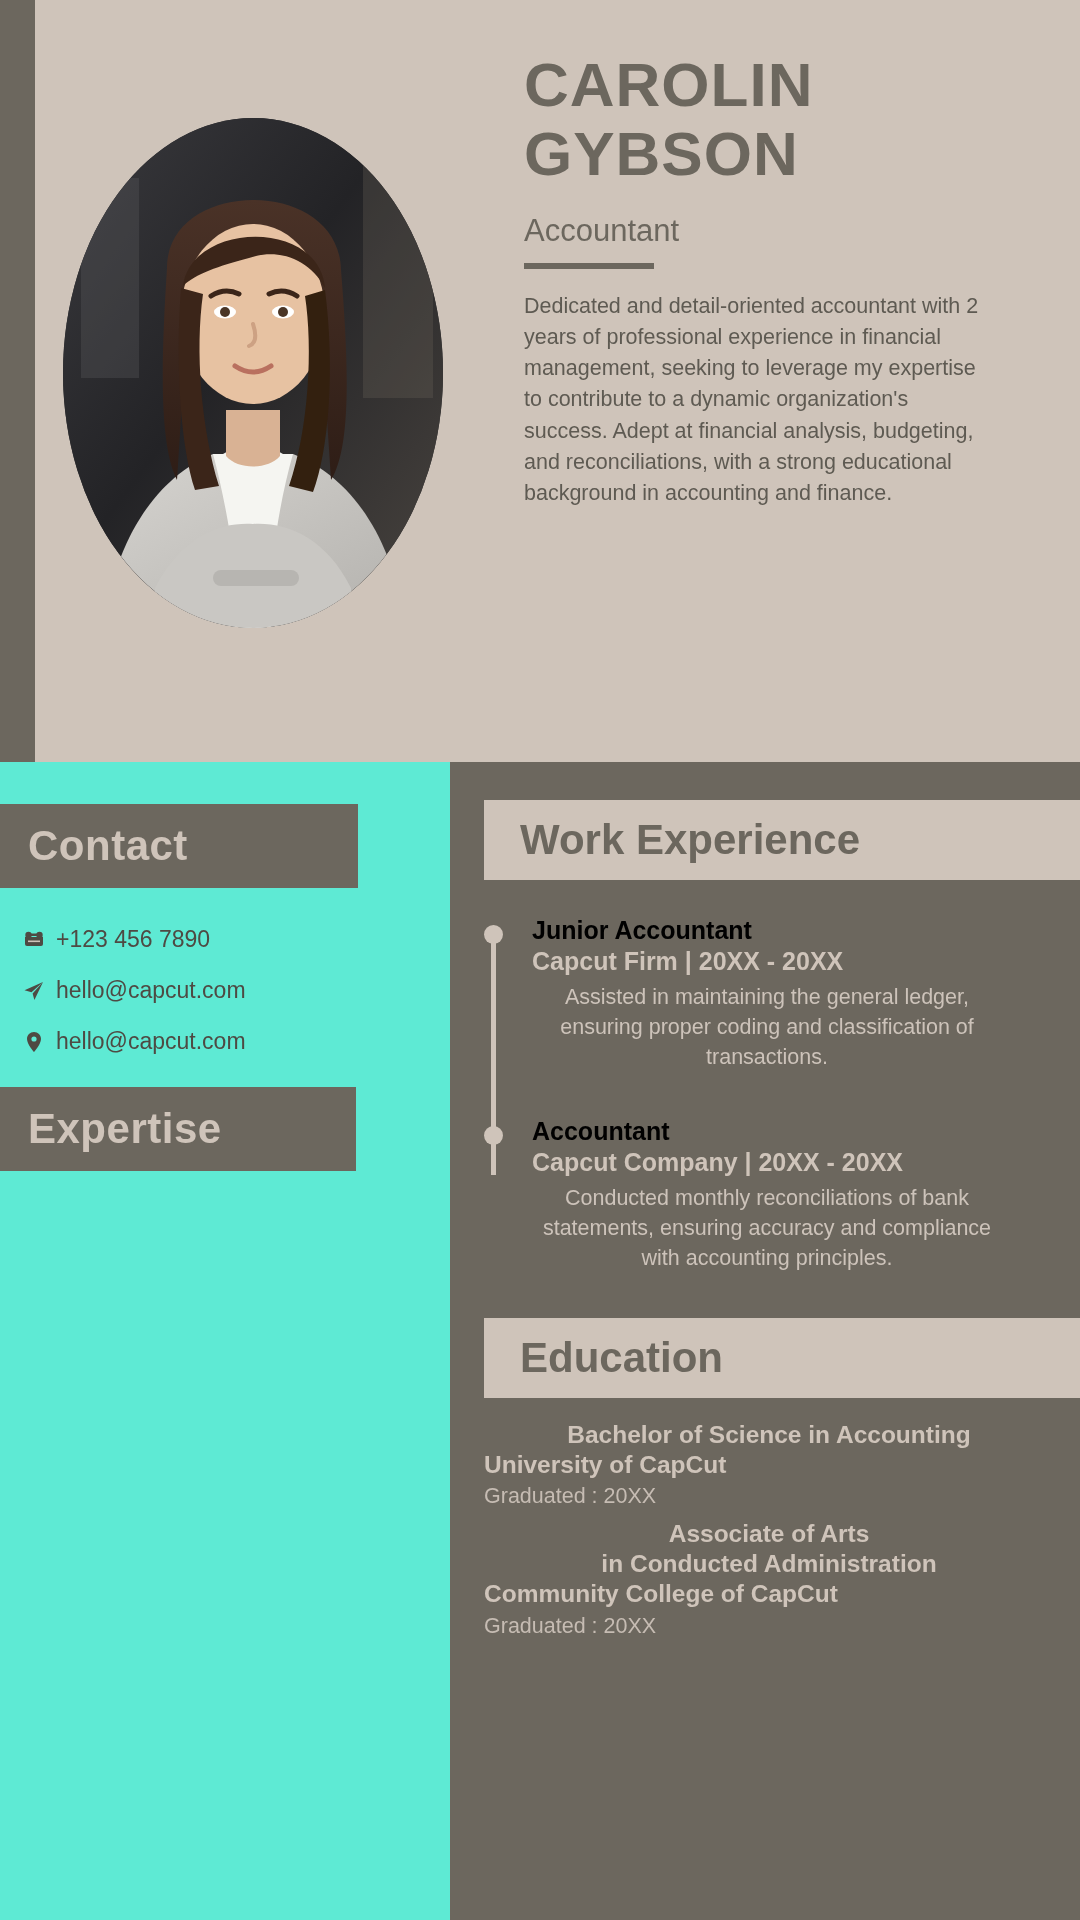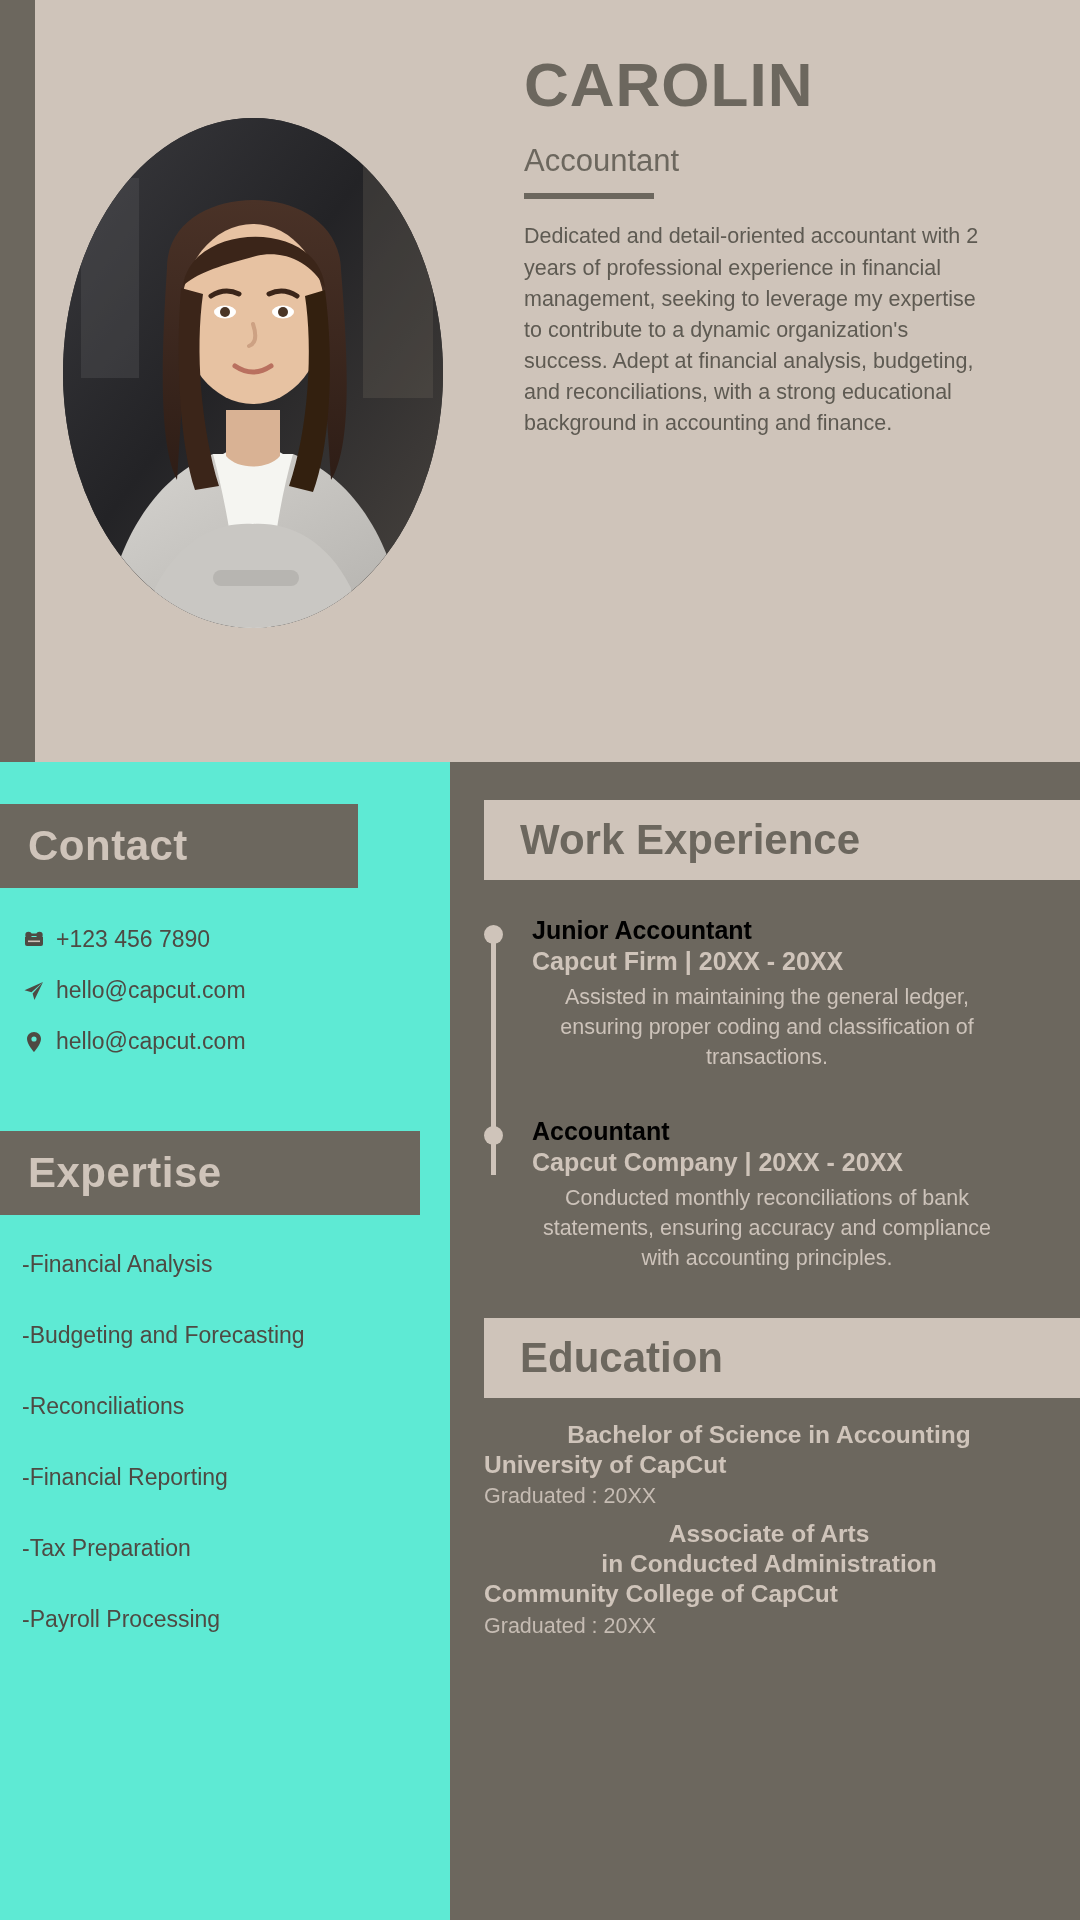--- a/index.html
+++ b/index.html
@@ -82,21 +82,21 @@
   .left-heading {
     position: relative;
     background: #6c675e;
     color: #cfc4ba;
     font-size: 42px;
     font-weight: 700;
     letter-spacing: 0.5px;
     padding: 18px 0 18px 28px;
   }
   .contact-heading { width: 358px; margin-top: 42px; }
-  .expertise-heading { width: 420px; margin-top: 76px; }
+  .expertise-heading { width: 356px; margin-top: 32px; }
 
   .contact-list { margin: 38px 0 0 22px; }
   .contact-item {
     display: flex;
     align-items: center;
     margin-bottom: 24px;
     color: #4e4a43;
     font-size: 23px;
   }
   .contact-item .ico {
@@ -252,20 +252,21 @@
 
         <path d="M92 470 C120 416 160 404 190 406 C222 404 262 418 288 470 L288 510 L92 510 Z" fill="#c9c7c3"></path>
         <rect x="150" y="452" width="86" height="16" rx="8" fill="#b7b5b1"></rect>
       </svg>
     </div>
   </div>
 
   <div class="top-right">
     <div class="name">
       <div>CAROLIN</div>
+      <div>GYBSON</div>
     </div>
     <div class="role">Accountant</div>
     <div class="role-rule"></div>
     <div class="summary">Dedicated and detail-oriented accountant with 2 years of professional experience in financial management, seeking to leverage my expertise to contribute to a dynamic organization's success. Adept at financial analysis, budgeting, and reconciliations, with a strong educational background in accounting and finance.</div>
   </div>
 
   <div class="left-col">
     <div class="left-heading contact-heading">Contact</div>
 
     <div class="contact-list">
@@ -293,28 +294,20 @@
         <span class="ico">
           <svg width="24" height="24" viewBox="0 0 24 24" fill="currentColor" aria-hidden="true">
             <path d="M12 2c-3.9 0-7 3.1-7 7 0 5.2 7 13 7 13s7-7.8 7-13c0-3.9-3.1-7-7-7zm0 9.6A2.6 2.6 0 1 1 12 6.4a2.6 2.6 0 0 1 0 5.2z"></path>
           </svg>
         </span>
         <span>hello@capcut.com</span>
       </div>
     </div>
 
     <div class="left-heading expertise-heading">Expertise</div>
-    <div class="expertise-list">
-      <div class="expertise-item">-Financial Analysis</div>
-      <div class="expertise-item">-Budgeting and Forecasting</div>
-      <div class="expertise-item">-Reconciliations</div>
-      <div class="expertise-item">-Financial Reporting</div>
-      <div class="expertise-item">-Tax Preparation</div>
-      <div class="expertise-item">-Payroll Processing</div>
-    </div>
   </div>
 
   <div class="right-col">
     <div class="right-heading work-heading">Work Experience</div>
 
     <div class="timeline">
       <div class="tl-line"></div>
 
       <div class="job">
         <span class="dot"></span>

